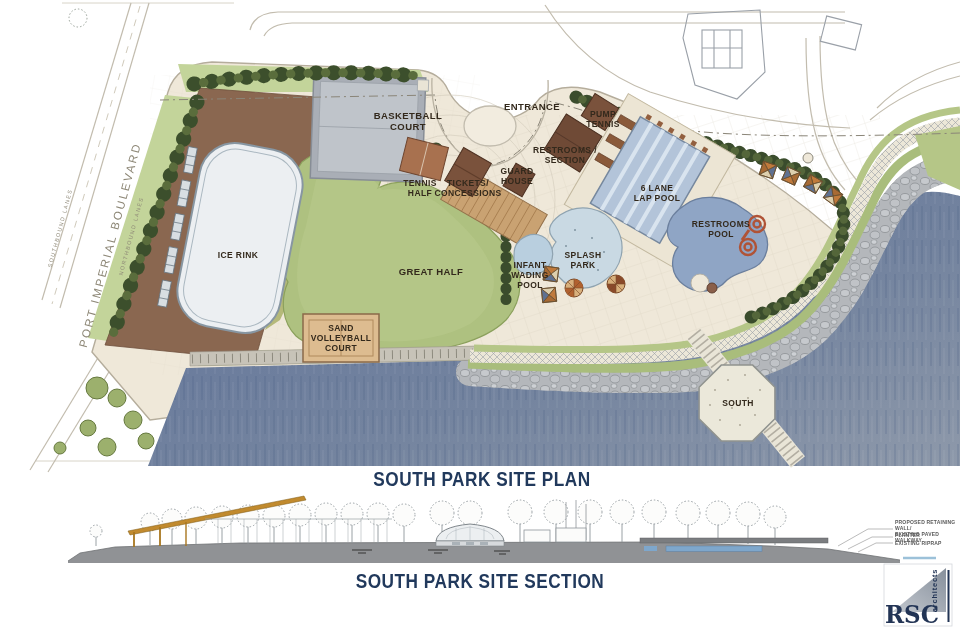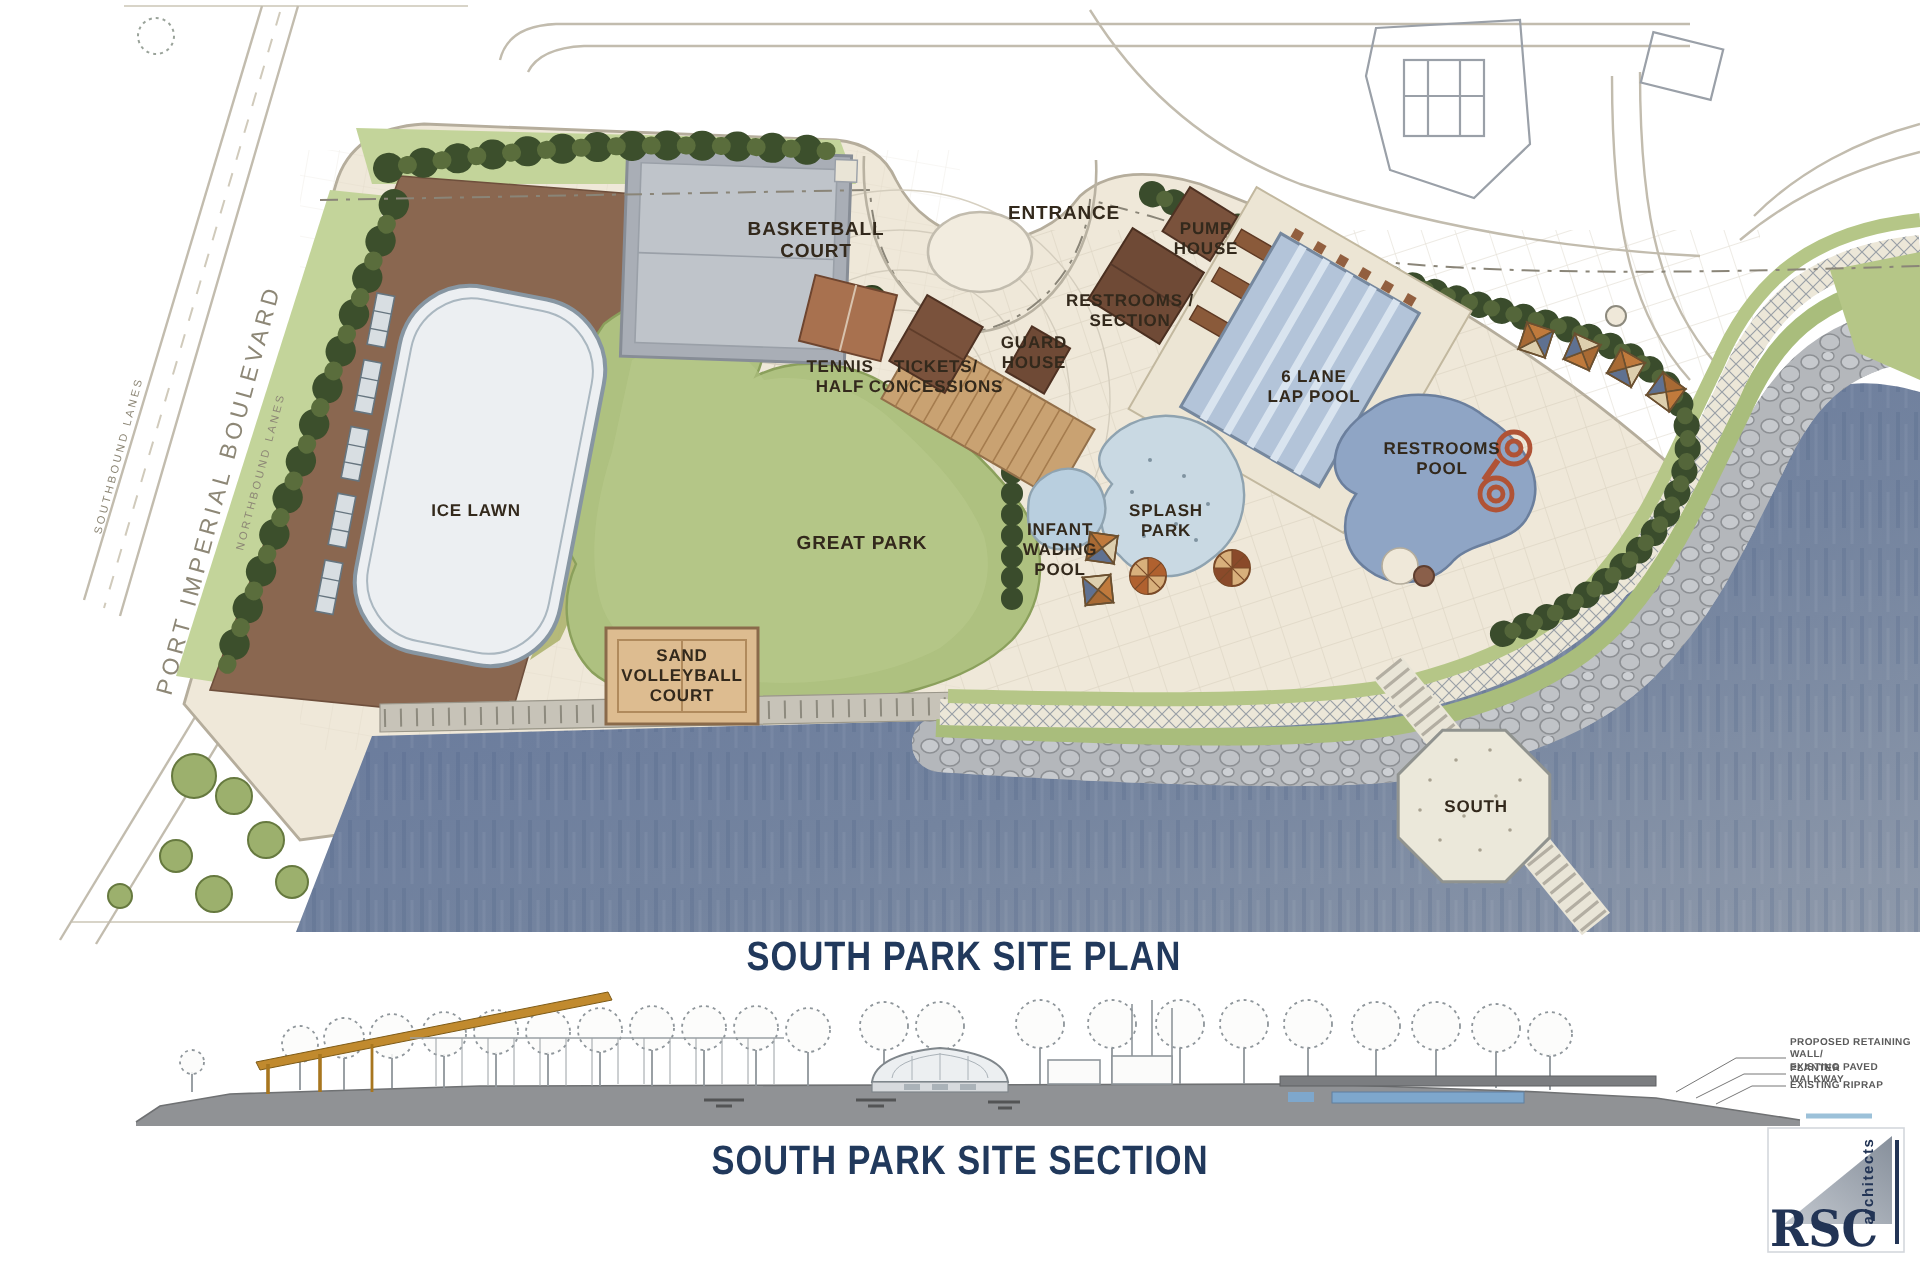--- a/index.html
+++ b/index.html
@@ -497,34 +497,34 @@
 <div class="lbl big" style="left:364px;top:121px">BASKETBALL
 COURT</div>
 <div class="lbl big" style="left:488px;top:107px">ENTRANCE</div>
 <div class="lbl" style="left:420px;top:188px">TENNIS
 HALF</div>
 <div class="lbl" style="left:468px;top:188px">TICKETS/
 CONCESSIONS</div>
 <div class="lbl" style="left:517px;top:176px">GUARD
 HOUSE</div>
 <div class="lbl" style="left:603px;top:119px">PUMP
-HOUSE</div>
+TENNIS</div>
 <div class="lbl" style="left:565px;top:155px">RESTROOMS /
 SECTION</div>
 <div class="lbl" style="left:657px;top:193px">6 LANE
 LAP POOL</div>
 <div class="lbl" style="left:721px;top:229px">RESTROOMS
 POOL</div>
 <div class="lbl" style="left:583px;top:260px">SPLASH
 PARK</div>
 <div class="lbl" style="left:530px;top:275px">INFANT
 WADING
 POOL</div>
-<div class="lbl" style="left:238px;top:255px">ICE LAWN</div>
-<div class="lbl big" style="left:387px;top:272px">GREAT PARK</div>
+<div class="lbl" style="left:238px;top:255px">ICE RINK</div>
+<div class="lbl big" style="left:387px;top:272px">GREAT HALF</div>
 <div class="lbl" style="left:341px;top:338px">SAND
 VOLLEYBALL
 COURT</div>
 <div class="lbl" style="left:738px;top:403px">SOUTH</div>
 
 <div class="title" style="left:482px;top:479px">SOUTH PARK SITE PLAN</div>
 <div class="title" style="left:480px;top:581px">SOUTH PARK SITE SECTION</div>
 
 <div class="ann" style="left:895px;top:528px">PROPOSED RETAINING WALL/
 PLANTER</div>

